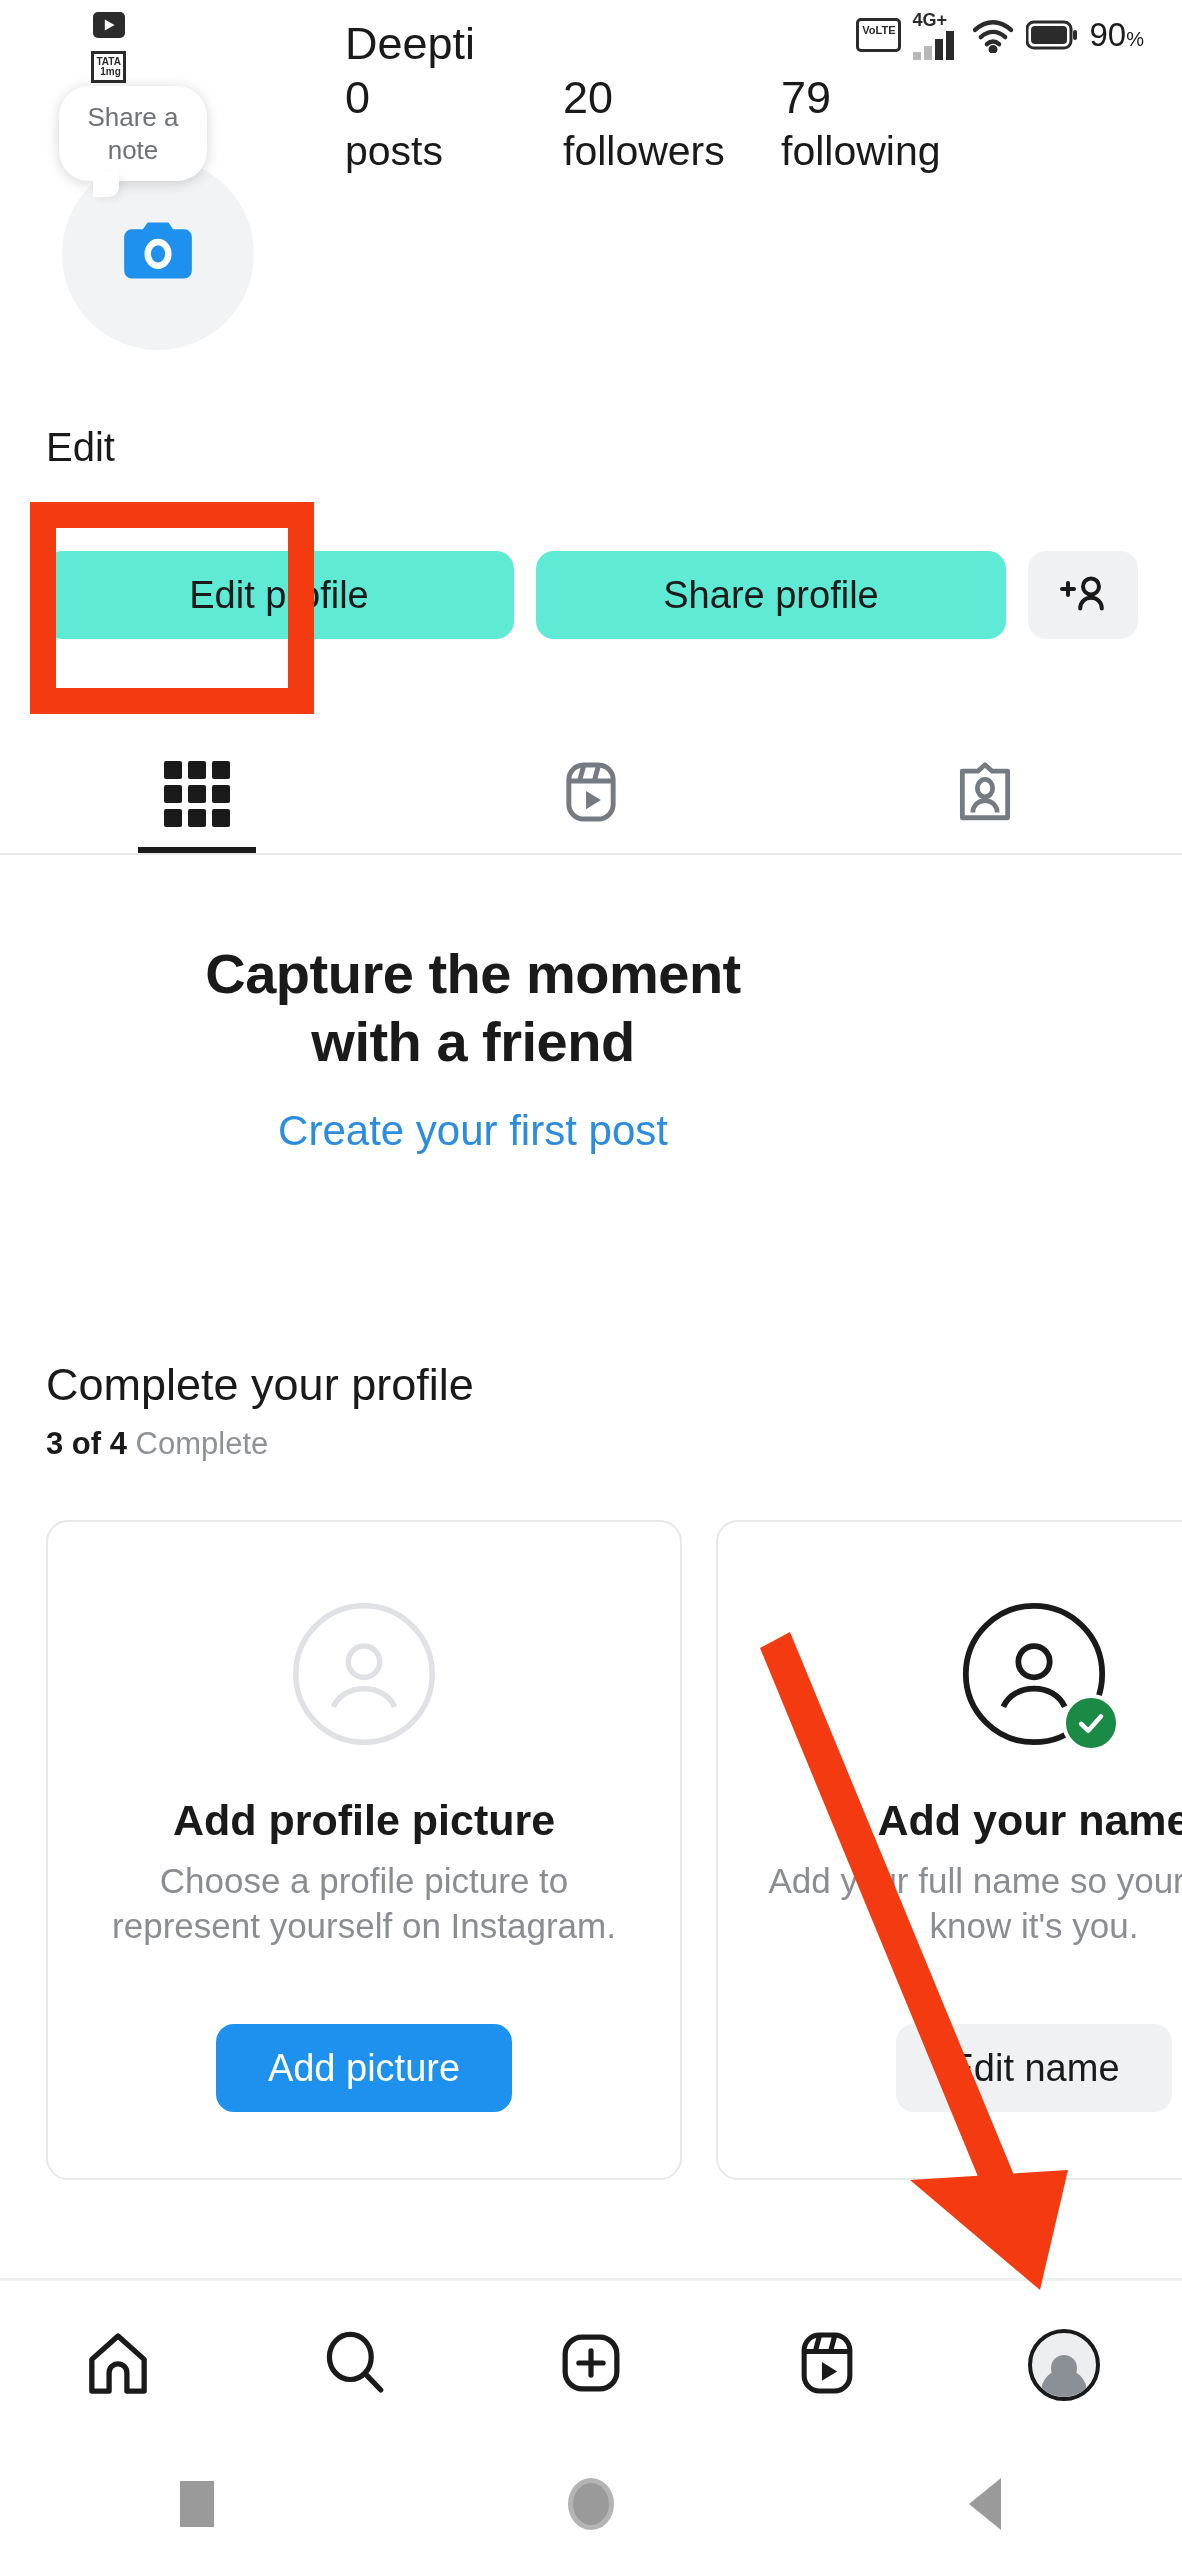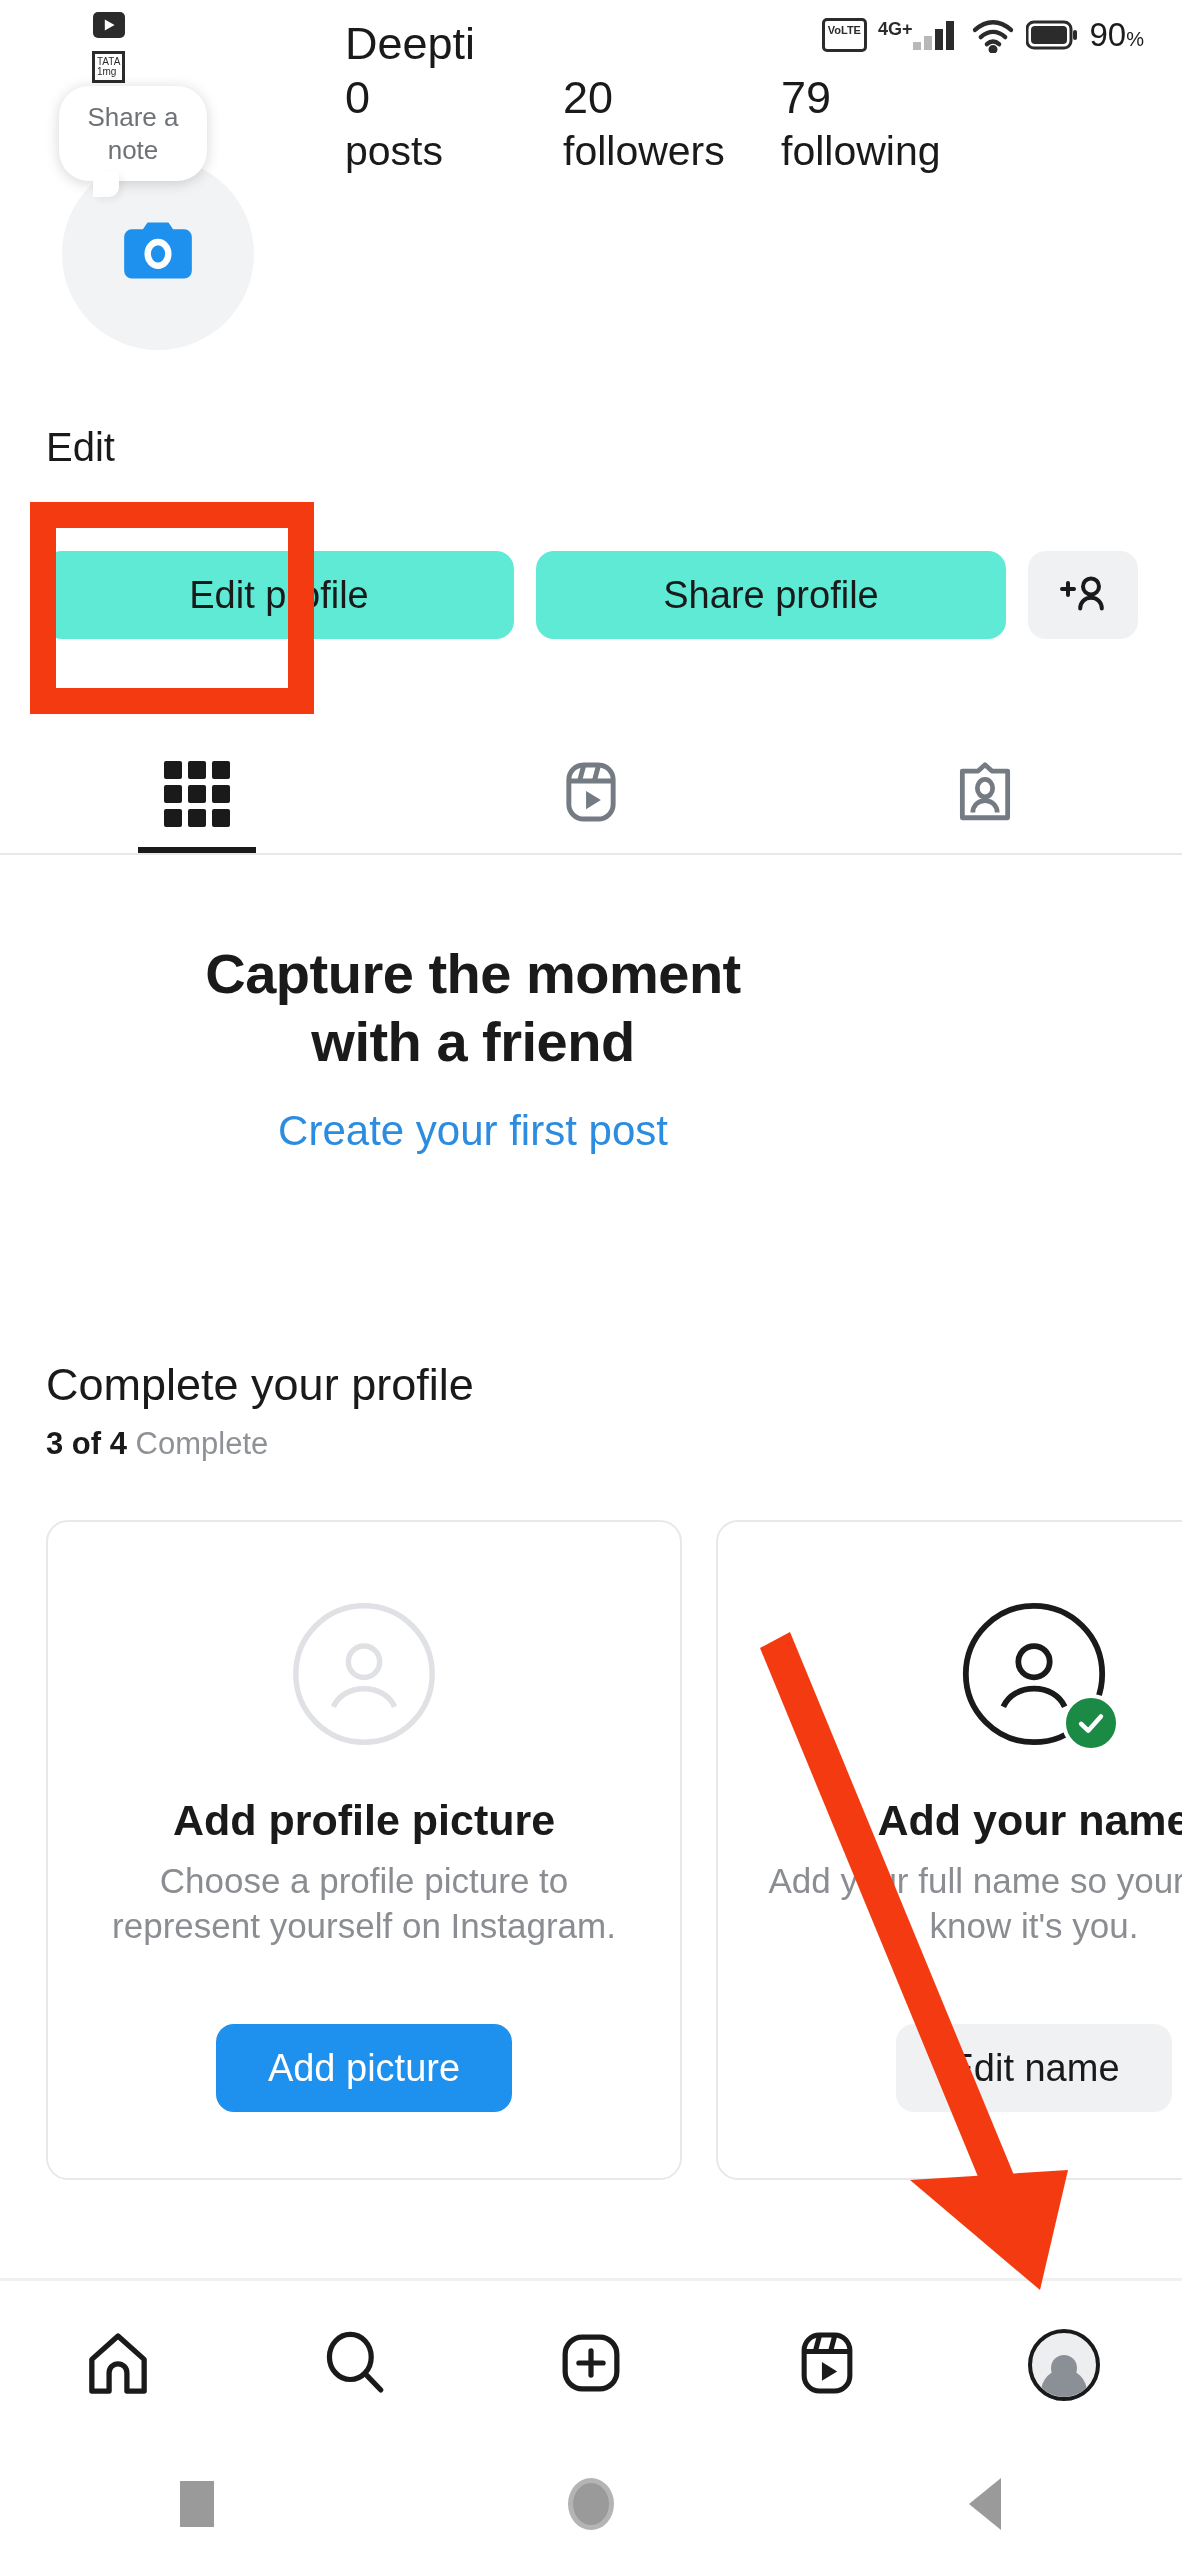--- a/index.html
+++ b/index.html
@@ -34,22 +34,22 @@
   .st-ico { display:flex; align-items:center; }
   .badge-box {
     border:3px solid #2b2b2b; border-radius:5px;
     font-size:11px; font-weight:700; color:#2b2b2b;
     line-height:1.0; padding:4px 3px; text-align:center;
     display:flex; flex-direction:row; justify-content:center;
     min-width:28px; height:34px;
   }
   .tata-badge {
     border:3px solid #2b2b2b;
-    font-size:10px; font-weight:400; color:#2b2b2b;
-    line-height:1.05; padding:1px 2px; text-align:left;
+    font-size:10px; font-weight:700; color:#2b2b2b;
+    line-height:1.05; padding:1px 2px; text-align:right;
     display:flex; flex-direction:column; justify-content:center;
     min-width:30px; height:32px;
   }
   .cb-badge {
     border:3px solid #2b2b2b; border-radius:10px;
     font-size:15px; font-weight:700; color:#2b2b2b;
     width:32px; height:39px;
     display:flex; align-items:center; justify-content:center;
   }
   .yt-badge {
@@ -322,21 +322,21 @@
         <span>1mg</span>
       </span>
       <span class="cb-badge">cb</span>
       <span class="dots-ico">··</span>
     </div>
     <div class="status-right">
       <span class="badge-box">
         <span>Vo</span>
         <span>LTE</span>
       </span>
-      <span class="st-ico" style="flex-direction:row;align-items:flex-start;">
+      <span class="st-ico" style="flex-direction:column;align-items:flex-start;">
         <span class="net-label">4G+</span>
         <svg width="48" height="30" viewBox="0 0 48 30">
           <rect x="1" y="22" width="8" height="8" fill="#b8b8b8"></rect>
           <rect x="12" y="16" width="8" height="14" fill="#b8b8b8"></rect>
           <rect x="23" y="9" width="8" height="21" fill="#2b2b2b"></rect>
           <rect x="34" y="1" width="8" height="29" fill="#2b2b2b"></rect>
         </svg>
       </span>
       <span class="st-ico">
         <svg width="44" height="36" viewBox="0 0 24 20" fill="none" stroke="#2b2b2b" stroke-width="2.4" stroke-linecap="round">

